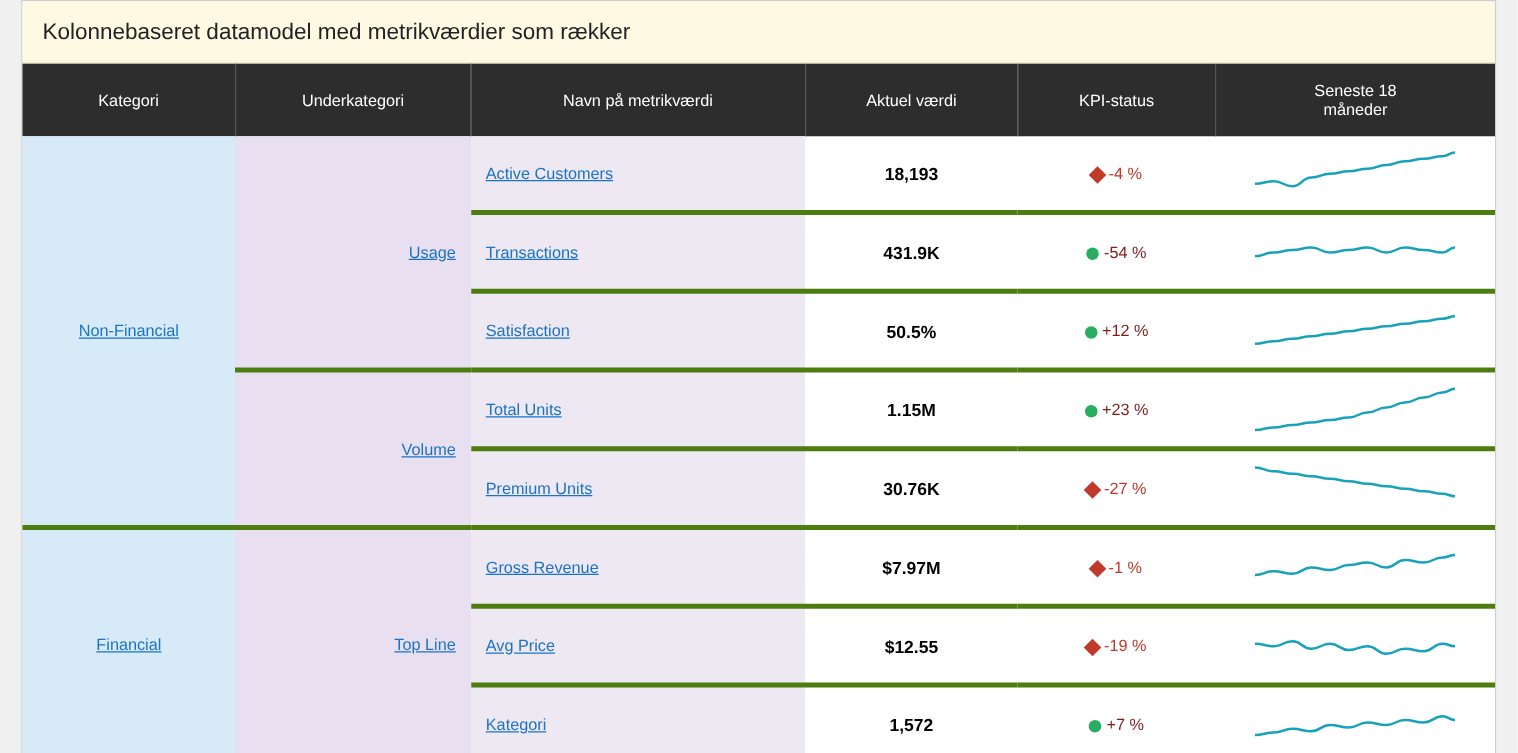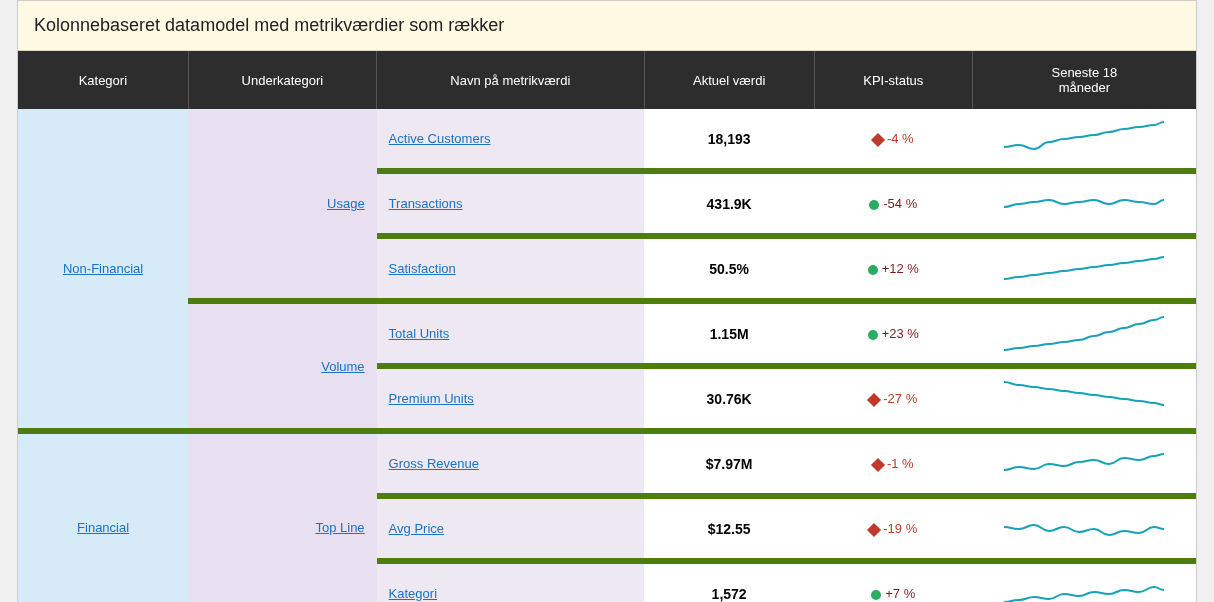--- a/index.html
+++ b/index.html
@@ -39,21 +39,21 @@
       padding: 14px 12px;
       text-align: center;
       font-weight: 400;
       font-size: 13px;
       border-right: 1px solid #555;
     }
     thead th:last-child { border-right: none; margin-top: 16px; }
 
     tbody td {
       padding: 8px 12px;
-      border-bottom: 6px solid #4d7c0f;
+      border-bottom: 4px solid #4d7c0f;
       vertical-align: middle;
     }
 
     .col-kategori {
       text-align: center;
       width: 140px;
       background: #d6eaf8;
     }
     .col-underkategori {
       text-align: right;

